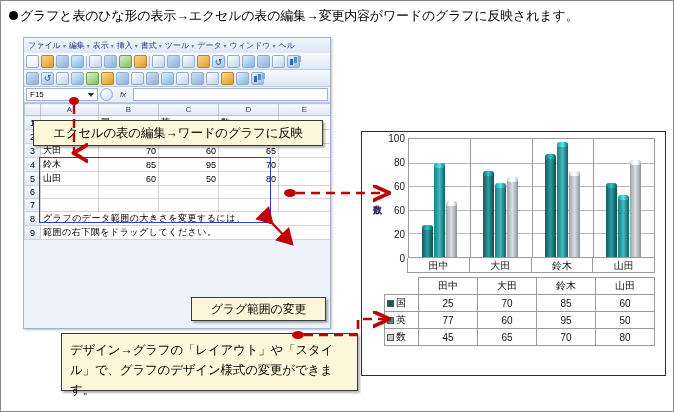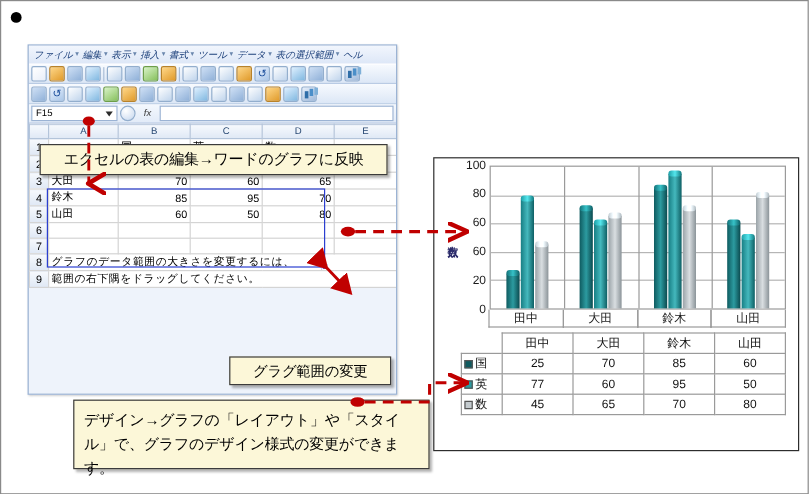--- a/index.html
+++ b/index.html
@@ -37,21 +37,21 @@
     position:absolute; left:22px; top:36px; width:308px; height:292px;
     background:#eef3fb; border:1px solid #9bb3d4;
     box-shadow:1px 1px 2px rgba(0,0,0,.25);
     overflow:hidden;
   }
   .menubar {
     height:15px; background:linear-gradient(#f2f6fd,#dde7f7);
     display:flex; align-items:center; padding-left:3px;
     font-size:8px; color:#1b3f7a; gap:0px; white-space:nowrap;
   }
-  .menubar .mi { padding:0 1px;font-style:italic; }
+  .menubar .mi { padding:0 1px; }
   .menubar .caret { color:#6a86ad; font-size:6px; padding:0 2px 0 1px; }
 
   .toolbar {
     height:17px; background:linear-gradient(#f7fafe,#dce7f6);
     border-top:1px solid #ffffff; border-bottom:1px solid #b9cbe4;
     display:flex; align-items:center; padding-left:2px; gap:2px;
   }
   .tb-icon {
     width:13px; height:13px; border-radius:2px; flex:none;
     background:linear-gradient(145deg,#ffffff,#c8d8ee);
@@ -217,42 +217,42 @@
   .sw1 { background:#2c9ba0; }
   .sw2 { background:#c3cace; }
   .dt td.corner { border:0; }
 </style>
 </head>
 <body>
 
 <div id="page">
 
   <div class="headline">
-    <span class="bullet-dot"></span>
+    <span class="bullet-dot"></span><span>グラフと表のひな形の表示→エクセルの表の編集→変更内容がワードのグラフに反映されます。</span>
   </div>
 
 
   <div class="excel-win">
 
     <div class="menubar">
       <span class="mi">ファイル</span>
         <span class="caret">▾</span>
       <span class="mi">編集</span>
         <span class="caret">▾</span>
       <span class="mi">表示</span>
         <span class="caret">▾</span>
       <span class="mi">挿入</span>
         <span class="caret">▾</span>
       <span class="mi">書式</span>
         <span class="caret">▾</span>
       <span class="mi">ツール</span>
         <span class="caret">▾</span>
       <span class="mi">データ</span>
         <span class="caret">▾</span>
-      <span class="mi">表の選択範囲</span>
+      <span class="mi">ウィンドウ</span>
         <span class="caret">▾</span>
       <span class="mi">ヘル</span>
     </div>
 
     <div class="toolbar">
       <span class="tb-icon o1"></span>
       <span class="tb-icon o2"></span>
       <span class="tb-icon o3"></span>
       <span class="tb-icon o4"></span>
       <span class="tb-icon sep"></span>

